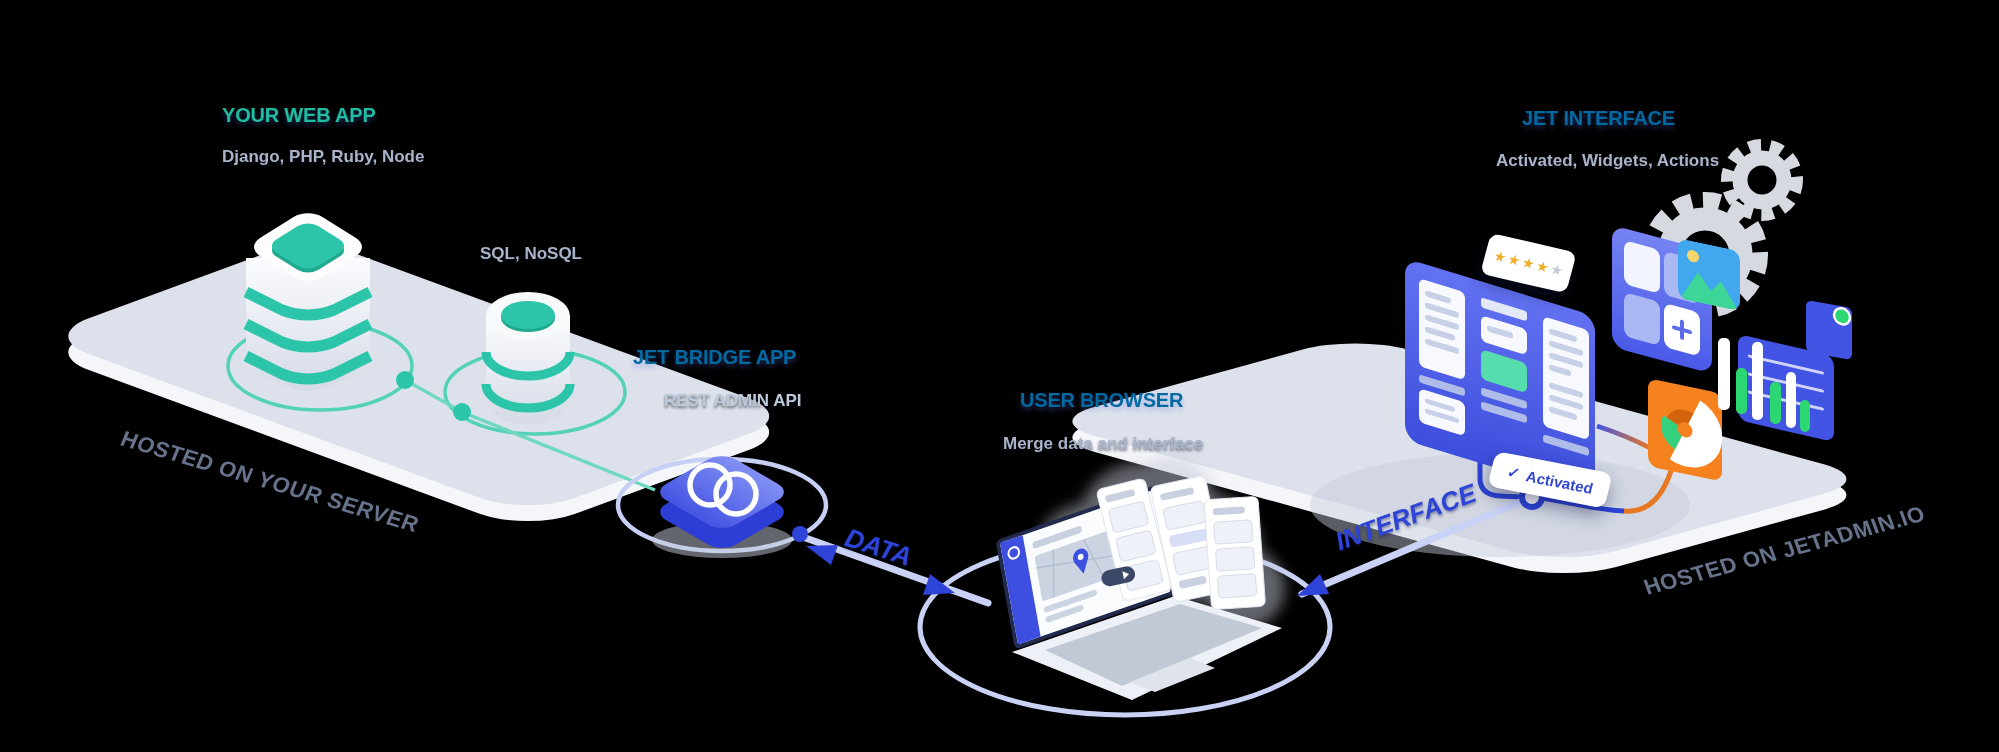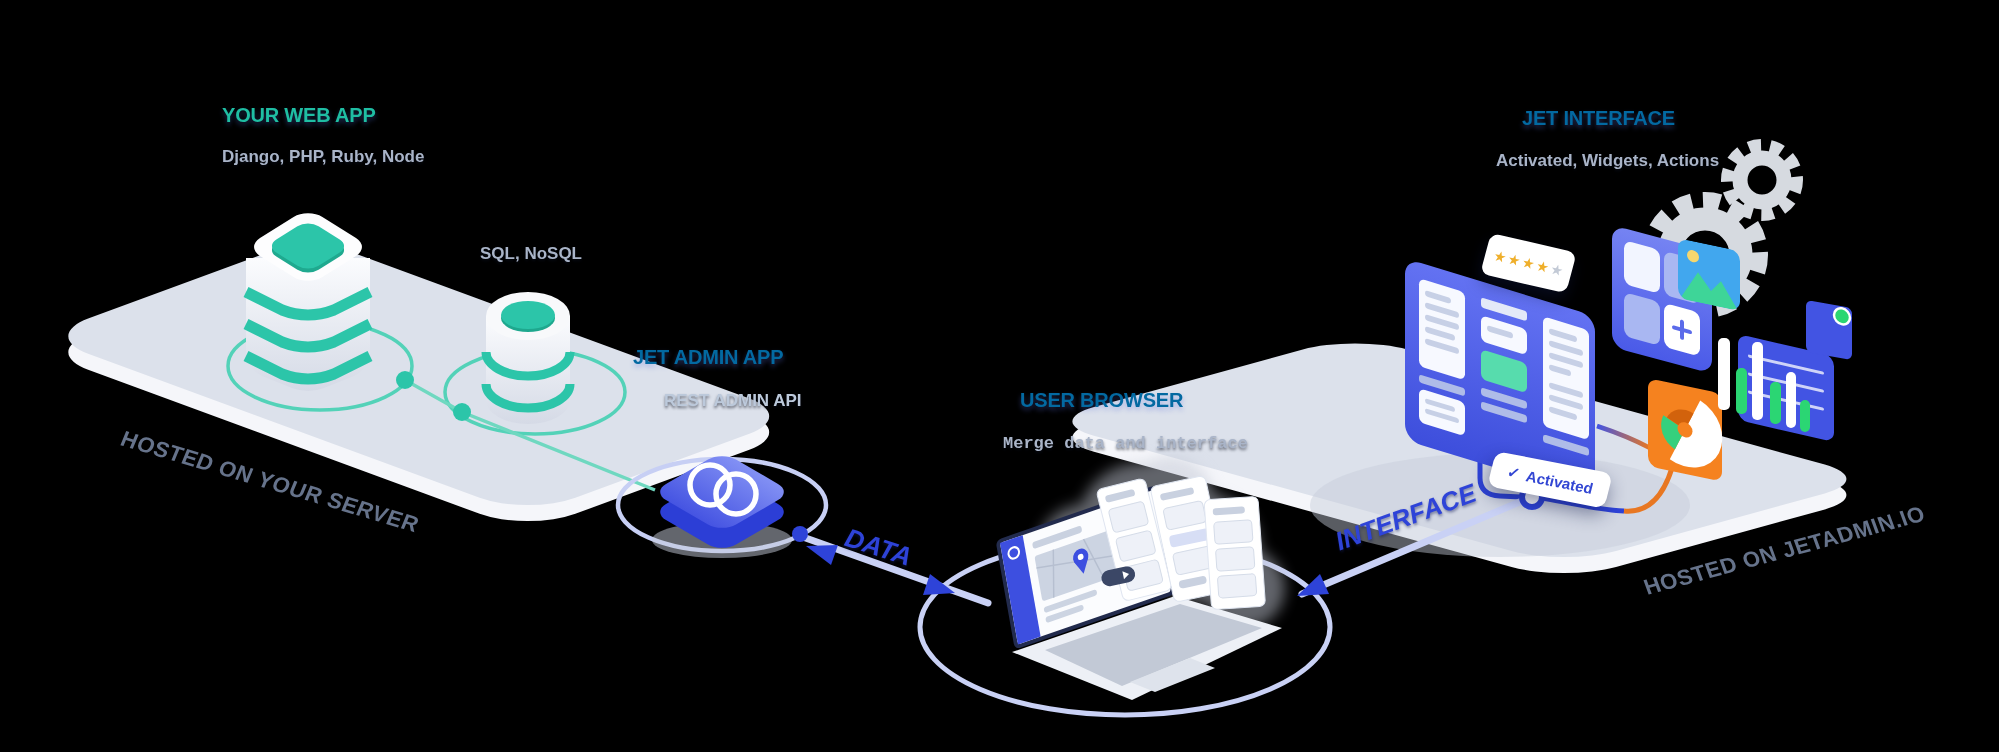--- a/index.html
+++ b/index.html
@@ -277,27 +277,27 @@
     <rect x="0" y="0" width="46" height="52" rx="6" fill="#4254E3"></rect>
     <circle cx="36" cy="10" r="8" fill="#2BD673" stroke="#FFFFFF" stroke-width="2.5"></circle>
   </g>
 </svg>
 
 <div class="label title teal" style="left:222px;top:105px;">YOUR WEB APP</div>
 <div class="label subtitle" style="left:222px;top:148px;">Django, PHP, Ruby, Node</div>
 
 <div class="label subtitle" style="left:480px;top:245px;">SQL, NoSQL</div>
 
-<div class="label title blue" style="left:633px;top:347px;">JET ADMIN APP</div>
+<div class="label title blue" style="left:633px;top:347px;">JET BRIDGE APP</div>
 <div class="label subtitle light" style="left:664px;top:392px;">REST ADMIN API</div>
 
 <div class="label hosted" style="left:126px;top:428px;transform:rotate(16.5deg) skewX(-6deg);">HOSTED ON YOUR SERVER</div>
 
 <div class="label title blue" style="left:1010px;top:390px;padding-left:10px;">USER BROWSER</div>
-<div class="label subtitle" style="left:1003px;top:435px;font-family:Liberation Mono, monospace;">Merge data and interface</div>
+<div class="label subtitle" style="left:1003px;top:435px;">Merge data and interface</div>
 
 <div class="label arrow-label" style="left:850px;top:524px;transform:rotate(18deg);transform-origin:left top;">DATA</div>
 <div class="label arrow-label" style="left:1332px;top:530px;transform:rotate(-20deg);transform-origin:left top;">INTERFACE</div>
 
 <div class="label title blue" style="left:1522px;top:108px;">JET INTERFACE</div>
 <div class="label subtitle" style="left:1496px;top:152px;">Activated, Widgets, Actions</div>
 
 <div class="label hosted" style="left:1641px;top:578px;transform:rotate(-15deg) skewX(5deg);">HOSTED ON JETADMIN.IO</div>
 
 <div class="badge" style="left:1496px;top:451px;transform:rotate(11deg) skewX(-3deg);">

